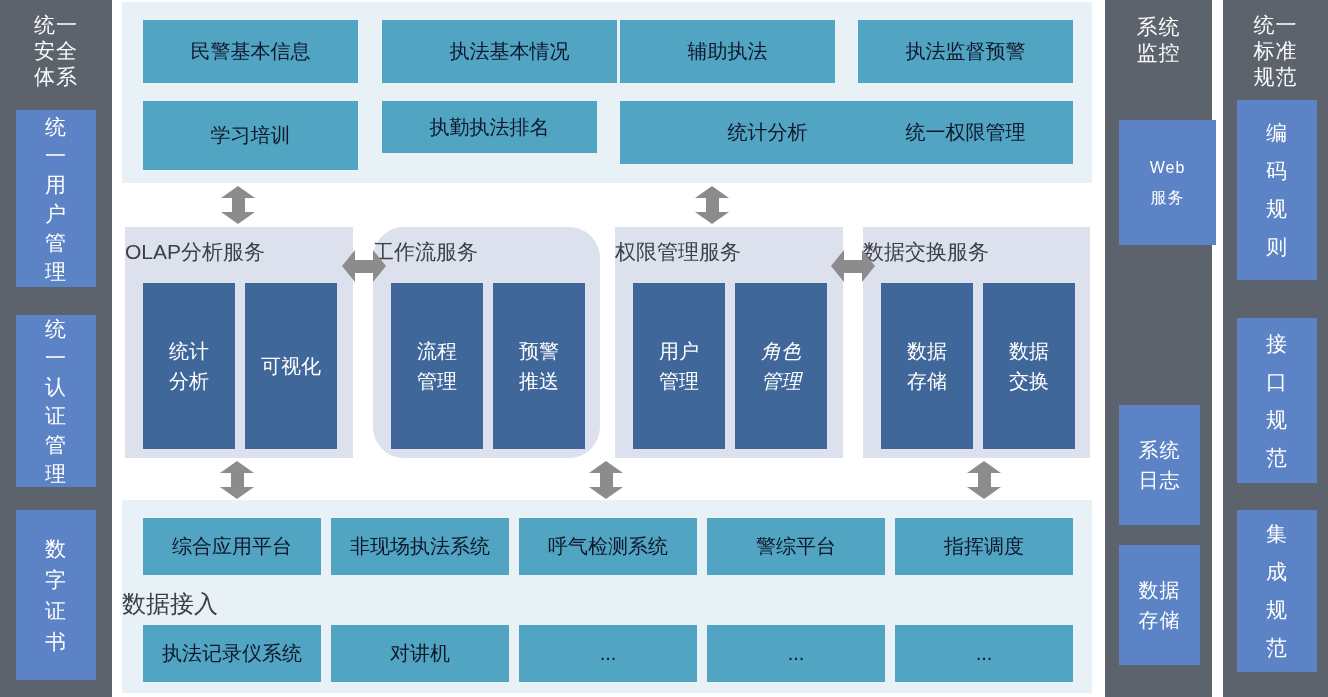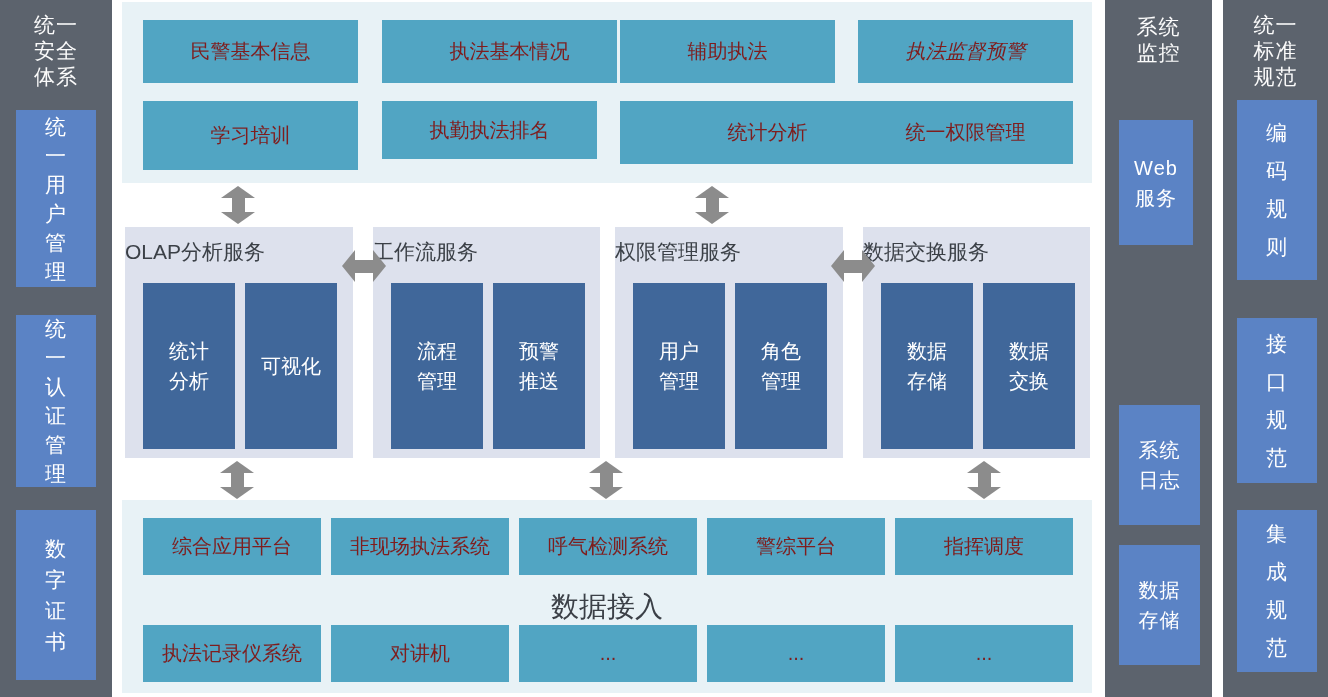--- a/index.html
+++ b/index.html
@@ -17,38 +17,38 @@
     position:absolute;background:#5b83c5;color:#ffffff;
     display:flex;align-items:center;justify-content:center;text-align:center;
     font-size:21px;line-height:31px;white-space:pre-line;letter-spacing:1px;
   }
   .lh29{line-height:29px;}
   .lh30{line-height:30px;}
   .lh38{line-height:38px;}
   
   .section{position:absolute;left:122px;width:970px;background:#e8f2f6;}
   .teal{
-    position:absolute;background:#51a5c3;color:#7f1d1d;
+    position:absolute;background:#51a5c3;color:#0f172a;
     display:flex;align-items:center;justify-content:center;text-align:center;
     font-size:20px;white-space:pre-line;
   }
   
   .group{position:absolute;top:227px;height:231px;background:#dde1ed;}
   .group-title{
     position:absolute;top:11px;left:0;width:100%;text-align:left;
     font-size:21px;color:#3b4047;
   }
   .sub{
     position:absolute;top:56px;height:166px;width:92px;background:#40679a;
     color:#ffffff;display:flex;align-items:center;justify-content:center;
     text-align:center;font-size:20px;line-height:30px;white-space:pre-line;
   }
   .data-label{
-    position:absolute;left:122px;width:970px;text-align:center;
-    font-size:28px;color:#3b4047;
+    position:absolute;left:122px;width:970px;
+    font-size:24px;color:#3b4047;
   }
   
   .varrow{position:absolute;width:36px;height:38px;display:flex;flex-direction:column;align-items:center;}
   .varrow .head-up{width:0;height:0;border-left:17px solid transparent;border-right:17px solid transparent;border-bottom:12px solid #8c8c8c;}
   .varrow .shaft{width:13px;flex:1 1 auto;background:#8c8c8c;}
   .varrow .head-down{width:0;height:0;border-left:17px solid transparent;border-right:17px solid transparent;border-top:12px solid #8c8c8c;}
   .harrow{position:absolute;width:44px;height:32px;display:flex;flex-direction:row;align-items:center;}
   .harrow .head-left{width:0;height:0;border-top:16px solid transparent;border-bottom:16px solid transparent;border-right:13px solid #8c8c8c;}
   .harrow .shaft{height:13px;flex:1 1 auto;background:#8c8c8c;}
   .harrow .head-right{width:0;height:0;border-top:16px solid transparent;border-bottom:16px solid transparent;border-left:13px solid #8c8c8c;}
@@ -77,55 +77,55 @@
 理</div>
   <div class="bluebox" style="left:16px;top:510px;width:80px;height:170px;">数
 字
 证
 书</div>
 
   <div class="section" style="top:2px;height:181px;"></div>
   <div class="teal" style="left:143px;top:20px;width:215px;height:63px;">民警基本信息</div>
   <div class="teal" style="left:382px;top:20px;width:215px;height:63px;padding-left:20px;">执法基本情况</div>
   <div class="teal" style="left:620px;top:20px;width:215px;height:63px;">辅助执法</div>
-  <div class="teal" style="left:858px;top:20px;width:215px;height:63px;font-style:italic;">执法监督预警</div>
+  <div class="teal" style="left:858px;top:20px;width:215px;height:63px;">执法监督预警</div>
   <div class="teal" style="left:143px;top:101px;width:215px;height:69px;">学习培训</div>
-  <div class="teal" style="left:382px;top:101px;width:215px;height:58px;">执勤执法排名</div>
+  <div class="teal" style="left:382px;top:101px;width:215px;height:52px;">执勤执法排名</div>
   <div class="teal" style="left:620px;top:101px;width:215px;height:63px;padding-left:40px;">统计分析</div>
   <div class="teal" style="left:858px;top:101px;width:215px;height:63px;">统一权限管理</div>
 
   <div class="varrow" style="left:220px;top:186px;">
       <div class="head-up"></div>
       <div class="shaft"></div>
       <div class="head-down"></div>
     </div>
   <div class="varrow" style="left:694px;top:186px;">
       <div class="head-up"></div>
       <div class="shaft"></div>
       <div class="head-down"></div>
     </div>
 
   <div class="group" style="left:125px;width:228px;">
     <div class="group-title">OLAP分析服务</div>
     <div class="sub" style="left:18px;">统计
 分析</div>
     <div class="sub" style="left:120px;">可视化</div>
   </div>
-  <div class="group" style="left:373px;width:227px;">
+  <div class="group" style="left:373px;width:227px;border-radius:31px;">
     <div class="group-title">工作流服务</div>
     <div class="sub" style="left:18px;">流程
 管理</div>
     <div class="sub" style="left:120px;">预警
 推送</div>
   </div>
   <div class="group" style="left:615px;width:228px;">
     <div class="group-title">权限管理服务</div>
     <div class="sub" style="left:18px;">用户
 管理</div>
-    <div class="sub" style="left:120px;">角色
+    <div class="sub" style="left:120px;font-style:italic;">角色
 管理</div>
   </div>
   <div class="group" style="left:863px;width:227px;">
     <div class="group-title">数据交换服务</div>
     <div class="sub" style="left:18px;">数据
 存储</div>
     <div class="sub" style="left:120px;">数据
 交换</div>
   </div>
 
@@ -168,21 +168,21 @@
   <div class="teal" style="left:143px;top:625px;width:178px;height:57px;">执法记录仪系统</div>
   <div class="teal" style="left:331px;top:625px;width:178px;height:57px;">对讲机</div>
   <div class="teal" style="left:519px;top:625px;width:178px;height:57px;">...</div>
   <div class="teal" style="left:707px;top:625px;width:178px;height:57px;">...</div>
   <div class="teal" style="left:895px;top:625px;width:178px;height:57px;">...</div>
 
   <aside class="darkcol" style="left:1105px;width:107px;">
     <div class="col-title" style="top:14px;">系统
 监控</div>
   </aside>
-  <div class="bluebox lh30" style="left:1119px;top:120px;width:74px;height:125px;font-size:20px;">Web
+  <div class="bluebox lh30" style="left:1119px;top:120px;width:97px;height:125px;font-size:16px;">Web
 服务</div>
   <div class="bluebox lh30" style="left:1119px;top:405px;width:81px;height:120px;font-size:20px;">系统
 日志</div>
   <div class="bluebox lh30" style="left:1119px;top:545px;width:81px;height:120px;font-size:20px;">数据
 存储</div>
 
   <aside class="darkcol" style="left:1223px;width:105px;">
     <div class="col-title" style="top:12px;">统一
 标准
 规范</div>

